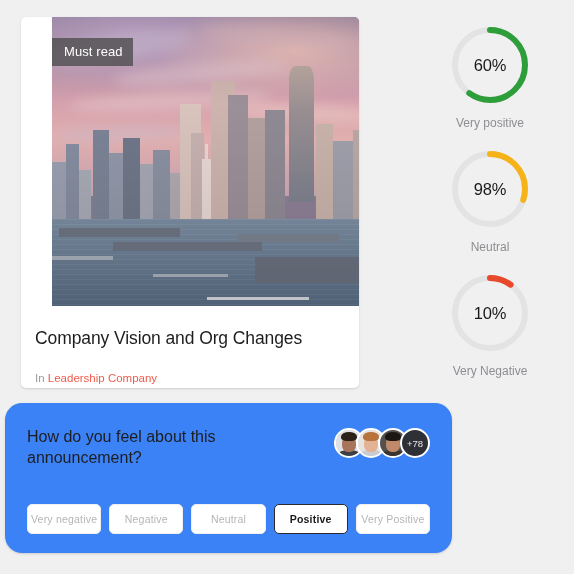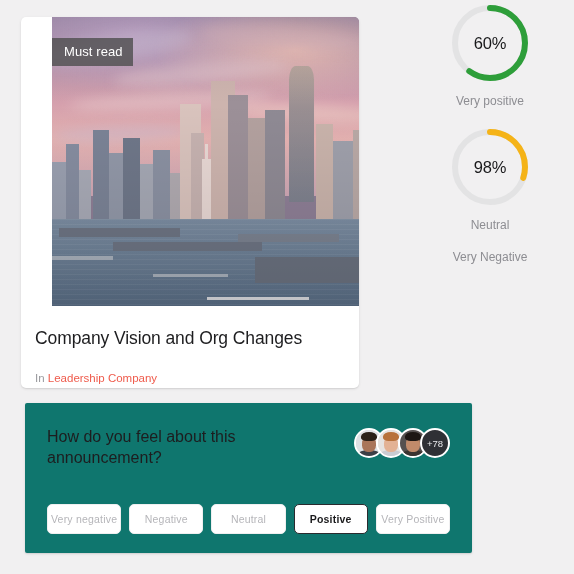--- a/index.html
+++ b/index.html
@@ -67,35 +67,35 @@
 
   .article-body{padding:22px 18px 0 14px;}
   .article-title{
     font-size:17.5px;color:#1d1d1f;margin:0;font-weight:400;letter-spacing:-.1px;
   }
   .article-meta{margin-top:23px;font-size:11.5px;color:#9a9a9e;}
   .article-meta .space{color:#9a9a9e;text-align:right;}
   .space-link{color:#ef5b4c;text-decoration:none;}
 
   
-  .gauges{position:absolute;left:420px;top:2px;width:140px;}
+  .gauges{position:absolute;left:420px;top:24px;width:140px;}
   .gauge{position:relative;width:140px;margin-bottom:18px;text-align:center;}
   .gauge-ring{position:relative;width:82px;height:82px;margin:0 auto;}
   .gauge-ring svg{display:block;transform:rotate(-90deg);}
   .gauge-val{
     position:absolute;left:0;top:0;width:82px;height:82px;
     display:flex;align-items:center;justify-content:center;
     font-size:16.5px;color:#19191b;letter-spacing:-.2px;
   }
   .gauge-label{margin-top:10px;font-size:12px;color:#8d8d92;}
 
   
   .poll-card{
-    position:absolute;left:25px;top:403px;width:447px;height:150px;
-    background:#0f766e;border-radius:2px;
+    position:absolute;left:5px;top:403px;width:447px;height:150px;
+    background:#3b82f6;border-radius:17px;
     box-shadow:0 1px 3px rgba(0,0,0,.10), 0 1px 1px rgba(0,0,0,.05);
   }
   .poll-head{display:flex;align-items:flex-start;justify-content:space-between;padding:23px 22px 0 22px;}
   .poll-q{font-size:16px;line-height:1.32;color:#1d1d1f;max-width:300px;}
   .avatars{display:flex;align-items:flex-end;padding-top:2px;}
   .av{width:30px;height:30px;border-radius:50%;border:2px solid #fff;margin-left:-8px;
       overflow:hidden;position:relative;background:#d6d8dc;box-sizing:border-box;}
   .av:first-child{margin-left:0;}
   .av-face{position:absolute;inset:0;}
   .skin{position:absolute;left:24%;top:22%;width:52%;height:62%;border-radius:46% 46% 42% 42%;}
@@ -195,20 +195,27 @@
       <svg width="82" height="82" viewBox="0 0 82 82">
         <circle cx="41" cy="41" r="35" fill="none" stroke="#e3e3e4" stroke-width="6"></circle>
         <circle class="arc" cx="41" cy="41" r="35" fill="none" stroke="#f5b317" stroke-width="6" stroke-linecap="round" stroke-dasharray="219.91" stroke-dashoffset="153.94"></circle>
       </svg>
       <div class="gauge-val">98%</div>
     </div>
     <div class="gauge-label">Neutral</div>
   </div>
 
   <div class="gauge">
+    <div class="gauge-ring">
+      <svg width="82" height="82" viewBox="0 0 82 82">
+        <circle cx="41" cy="41" r="35" fill="none" stroke="#e3e3e4" stroke-width="6"></circle>
+        <circle class="arc" cx="41" cy="41" r="35" fill="none" stroke="#e8492b" stroke-width="6" stroke-linecap="round" stroke-dasharray="219.91" stroke-dashoffset="197.92"></circle>
+      </svg>
+      <div class="gauge-val">10%</div>
+    </div>
     <div class="gauge-label">Very Negative</div>
   </div>
 
 </div>
 
 <div class="poll-card">
   <div class="poll-head">
     <div class="poll-q">How do you feel about this announcement?</div>
 
     <div class="avatars">

